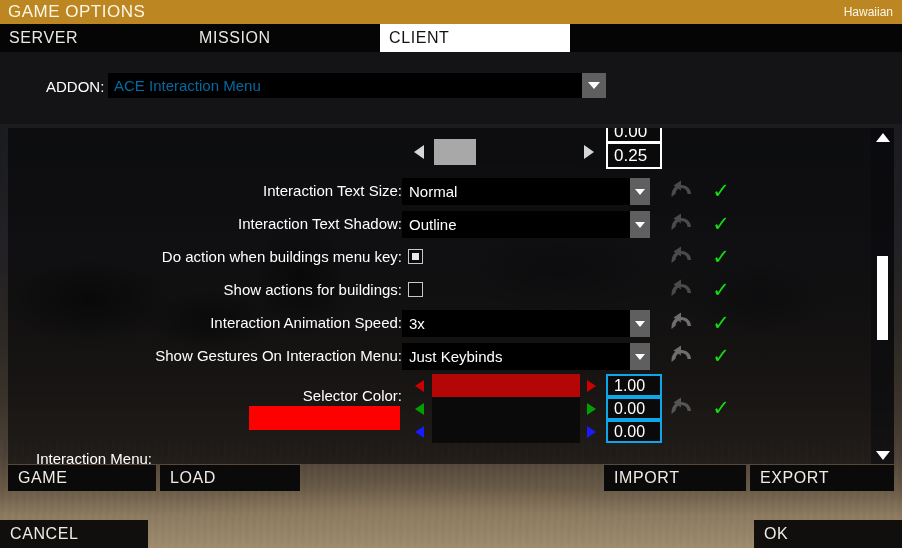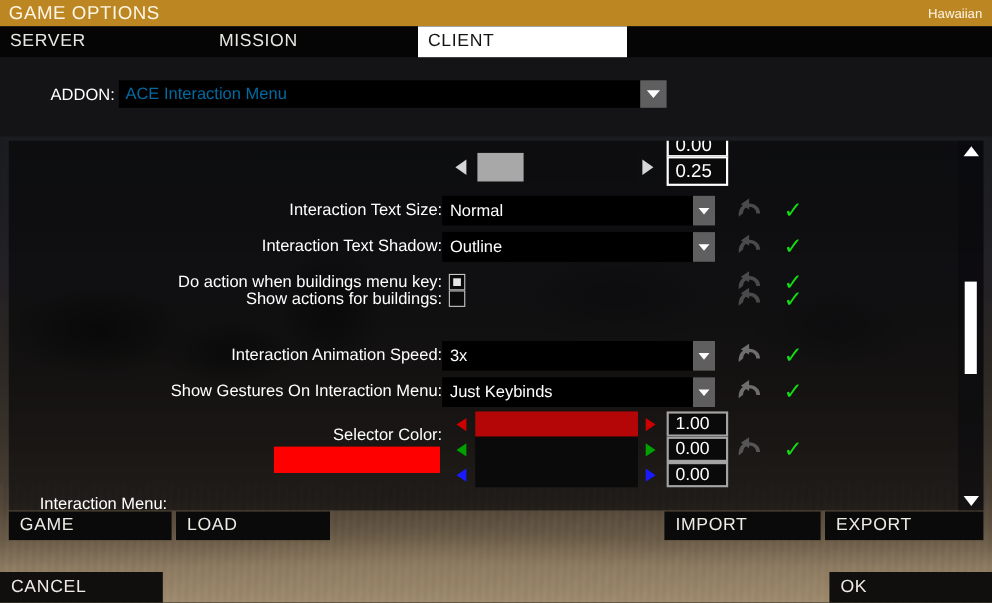--- a/index.html
+++ b/index.html
@@ -220,21 +220,21 @@
     position: absolute; left: 572px; top: 3px; width: 22px; height: 17px;
     display: flex; align-items: center; justify-content: center;
   }
   .rgb-track {
     position: absolute; left: 424px; top: 0px; width: 148px; height: 23px;
     background: #0a0a0a;
   }
   .rgb-fill { position: absolute; left: 0; top: 0; height: 23px; }
   .rgb-valbox {
     position: absolute; left: 598px; top: 0px; width: 56px; height: 23px;
-    border: 2px solid #a3a3a3; background: #0a0a0a;
+    border: 2px solid #0ea5e9; background: #0a0a0a;
     display: flex; align-items: center;
   }
   .rgb-valbox .v { font-size: 16px; color: #ffffff; padding-left: 6px; }
   .t-l { width:0;height:0;border-top:6px solid transparent;border-bottom:6px solid transparent;border-right:9px solid currentColor; }
   .t-r { width:0;height:0;border-top:6px solid transparent;border-bottom:6px solid transparent;border-left:9px solid currentColor; }
 
   
   #clipped-row {
     position: absolute; left: 0; top: 322px; width: 886px; height: 14px;
     overflow: hidden;
@@ -370,21 +370,21 @@
     <div class="row-label">Do action when buildings menu key:</div>
     <div class="checkbox on"></div>
     <div class="undo">
       <svg viewBox="0 0 26 23" width="26" height="23">
           <path d="M13 5 C6 5 3 11 3.6 17 L7.5 13.8 C8 10 10 8 13 8 C17 8 19.5 10.8 19.5 14 L23 14 C23 9 19 5 13 5 Z M13 5 L13 0.5 L5.5 5.6 L13 10.5 Z" fill="#4a4a4a"></path>
         </svg>
     </div>
     <div class="check">✓</div>
   </div>
 
-  <div class="row" style="top:128px;padding-left:12px;">
+  <div class="row" style="top:146px;padding-left:12px;">
     <div class="row-label">Show actions for buildings:</div>
     <div class="checkbox"></div>
     <div class="undo">
       <svg viewBox="0 0 26 23" width="26" height="23">
           <path d="M13 5 C6 5 3 11 3.6 17 L7.5 13.8 C8 10 10 8 13 8 C17 8 19.5 10.8 19.5 14 L23 14 C23 9 19 5 13 5 Z M13 5 L13 0.5 L5.5 5.6 L13 10.5 Z" fill="#4a4a4a"></path>
         </svg>
     </div>
     <div class="check">✓</div>
   </div>
 

